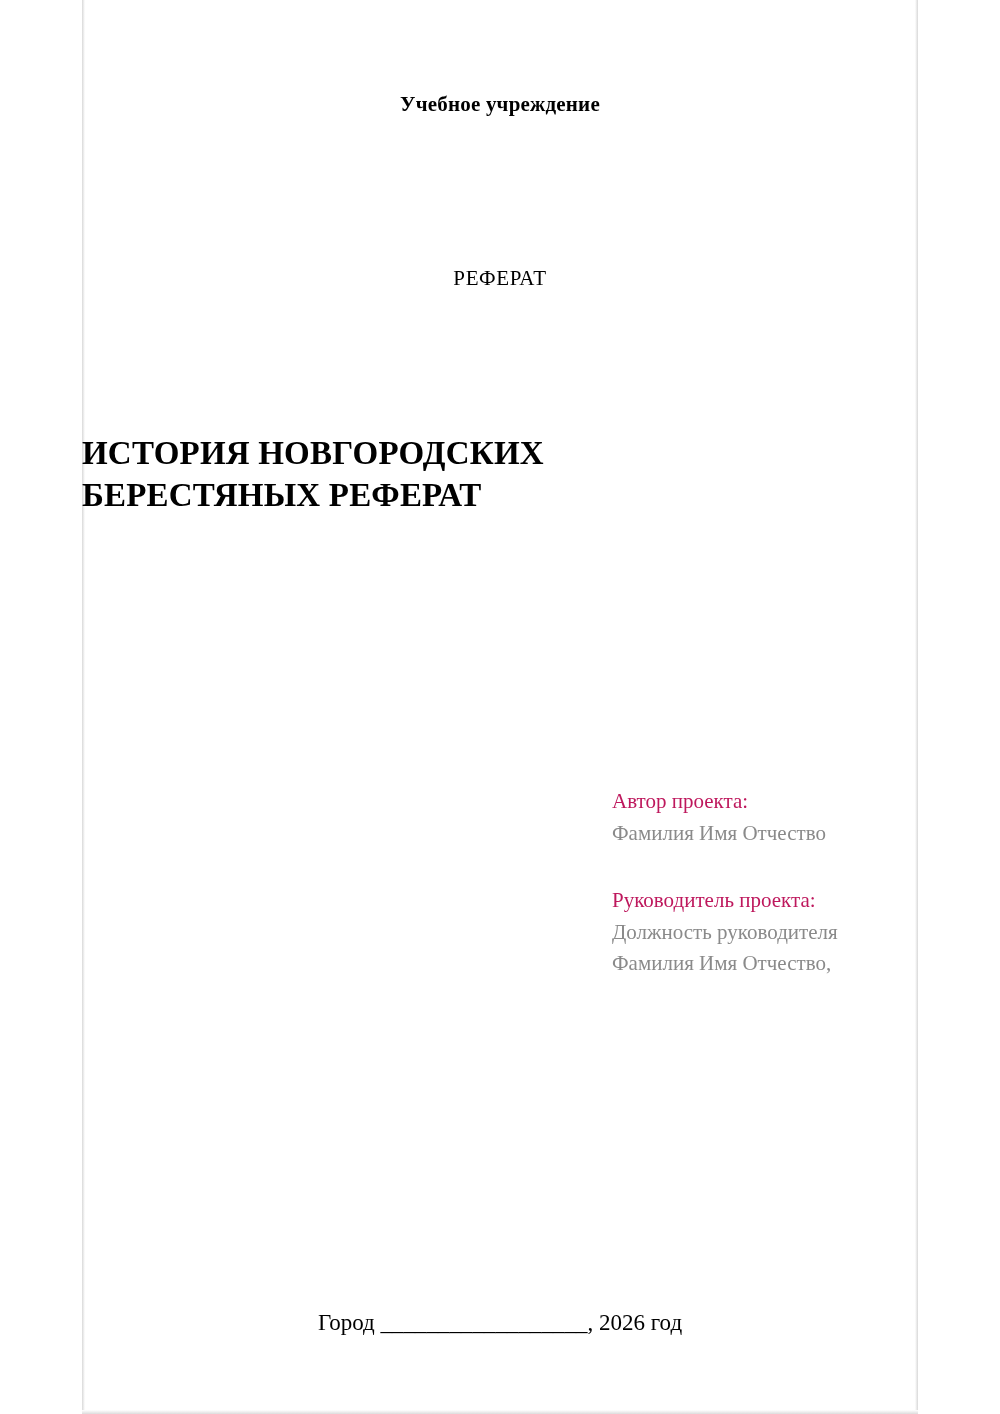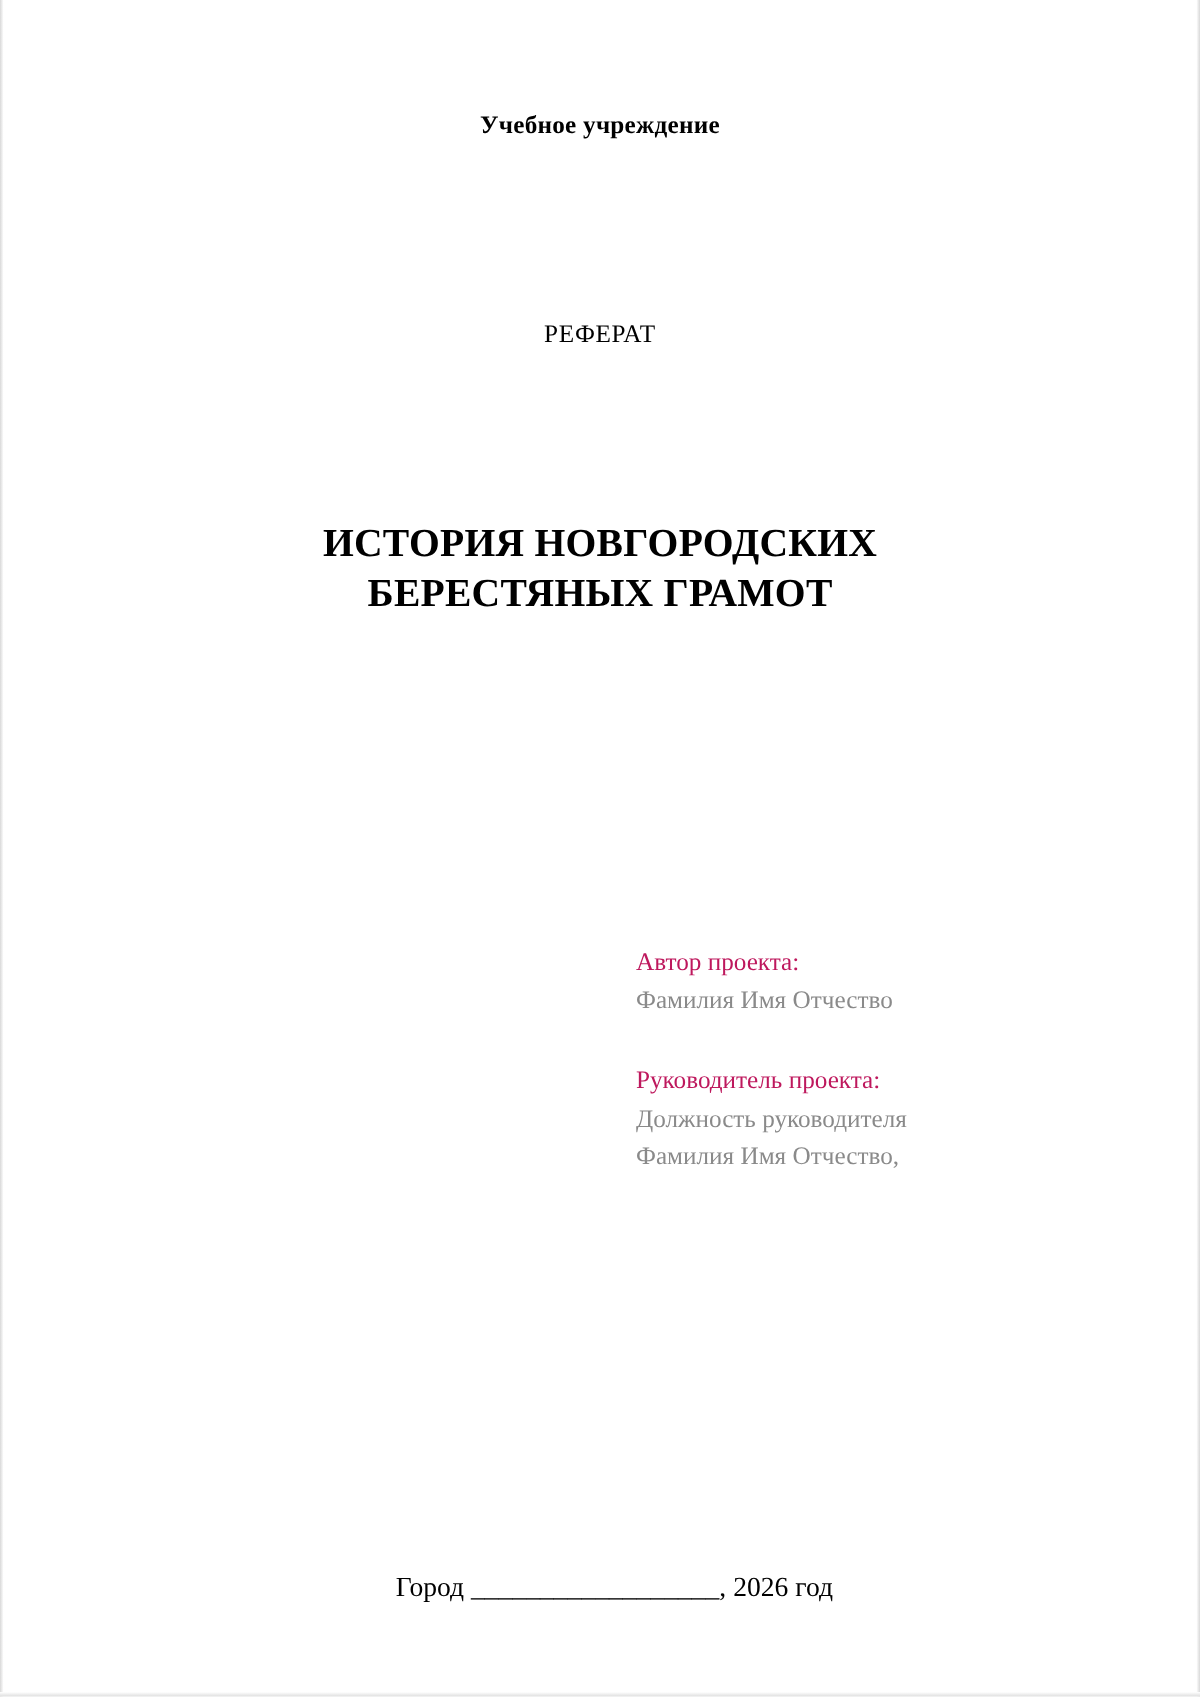--- a/index.html
+++ b/index.html
@@ -6,21 +6,21 @@
     margin: 0;
     padding: 0;
     background: #ffffff;
   }
   body {
     font-family: "Liberation Serif", serif;
     color: #000000;
   }
   .page {
     position: relative;
-    width: 1000px;
+    width: 836px;
     height: 1414px;
     margin: 0 auto;
     background: #ffffff;
     box-sizing: border-box;
     overflow: hidden;
   }
   
   .page-edge-left {
     position: absolute;
     left: 0;
@@ -66,21 +66,20 @@
     font-size: 21px;
     font-weight: normal;
     letter-spacing: 0.6px;
   }
 
   .title-block {
     position: absolute;
     top: 432px;
     left: 0;
     width: 100%;
-    text-align: center;
   }
   .title-line {
     font-size: 33px;
     font-weight: bold;
     line-height: 1.28;
     letter-spacing: 0.2px;
   }
 
   .credits {
     position: absolute;
@@ -103,39 +102,38 @@
     height: 36px;
   }
 
   .footer {
     position: absolute;
     bottom: 78px;
     left: 0;
     width: 100%;
     text-align: center;
     font-size: 23px;
-    margin-left: 12px;
   }
 </style>
 </head>
 <body>
 
 <div class="page">
 
   <div class="page-edge-left"></div>
   <div class="page-edge-right"></div>
   <div class="page-edge-bottom"></div>
 
   <div class="institution">Учебное учреждение</div>
 
   <div class="doc-type">РЕФЕРАТ</div>
 
   <div class="title-block">
     <div class="title-line">ИСТОРИЯ НОВГОРОДСКИХ</div>
-    <div class="title-line">БЕРЕСТЯНЫХ ГРАМОТ</div>
+    <div class="title-line">БЕРЕСТЯНЫХ РЕФЕРАТ</div>
   </div>
 
   <div class="credits">
     <div class="credit-label">Автор проекта:</div>
     <div class="credit-value">Фамилия Имя Отчество</div>
 
     <div class="credits-gap"></div>
 
     <div class="credit-label">Руководитель проекта:</div>
     <div class="credit-value">Должность руководителя</div>

